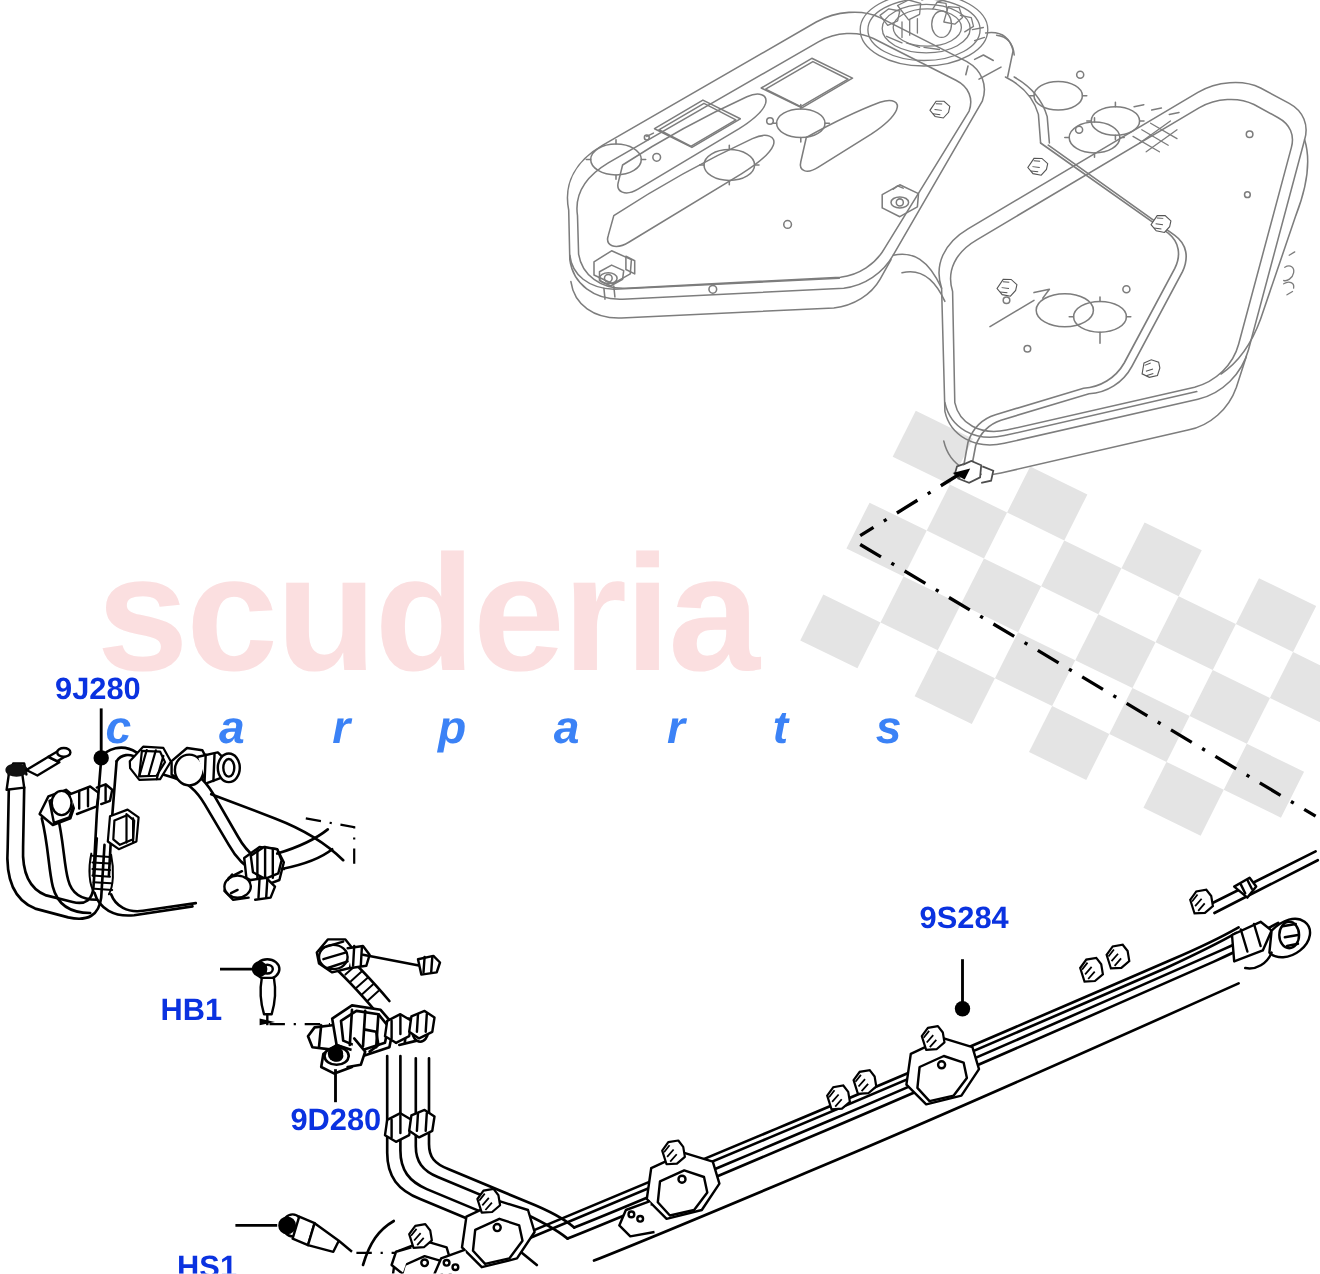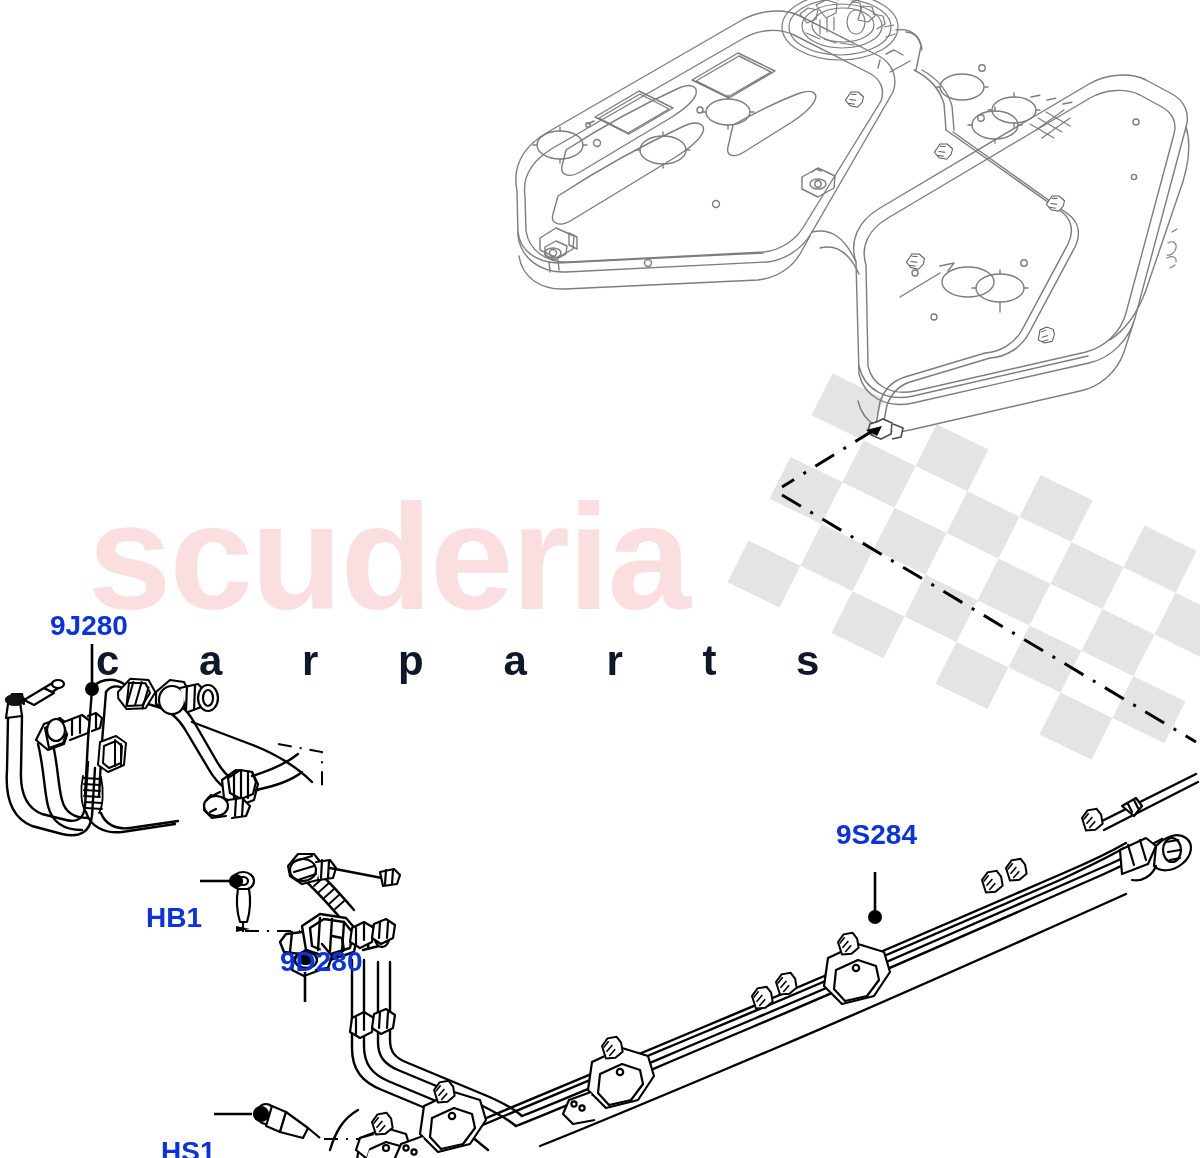--- a/index.html
+++ b/index.html
@@ -37,24 +37,25 @@
     user-select: none;
     white-space: nowrap;
   }
   .wm-sub {
     position: absolute;
     left: 96px;
     top: 640px;
     font-size: 42px;
     font-weight: bold;
     letter-spacing: 34px;
-    color: #0f172a;
+    color: #3b82f6;
     line-height: 1;
     user-select: none;
     white-space: nowrap;
+    font-style: italic;
   }
   .lbl {
     position: absolute;
     font-size: 28px;
     font-weight: bold;
     color: #0a32e0;
     line-height: 1;
     white-space: nowrap;
     user-select: none;
   }
@@ -589,17 +590,17 @@
     <g fill="#000">
       <circle cx="92" cy="689" r="7"></circle>
       <circle cx="305" cy="958" r="7"></circle>
       <circle cx="875" cy="917" r="7"></circle>
     </g>
 
   </svg>
 
   <div class="lbl" style="left:50px;  top:612px;">9J280</div>
   <div class="lbl" style="left:146px; top:904px;">HB1</div>
-  <div class="lbl" style="left:264px; top:948px;margin-left:16px;">9D280</div>
+  <div class="lbl" style="left:264px; top:1004px;">9D280</div>
   <div class="lbl" style="left:161px; top:1138px;">HS1</div>
   <div class="lbl" style="left:836px; top:821px;">9S284</div>
 
 </div>
 
 </body></html>

